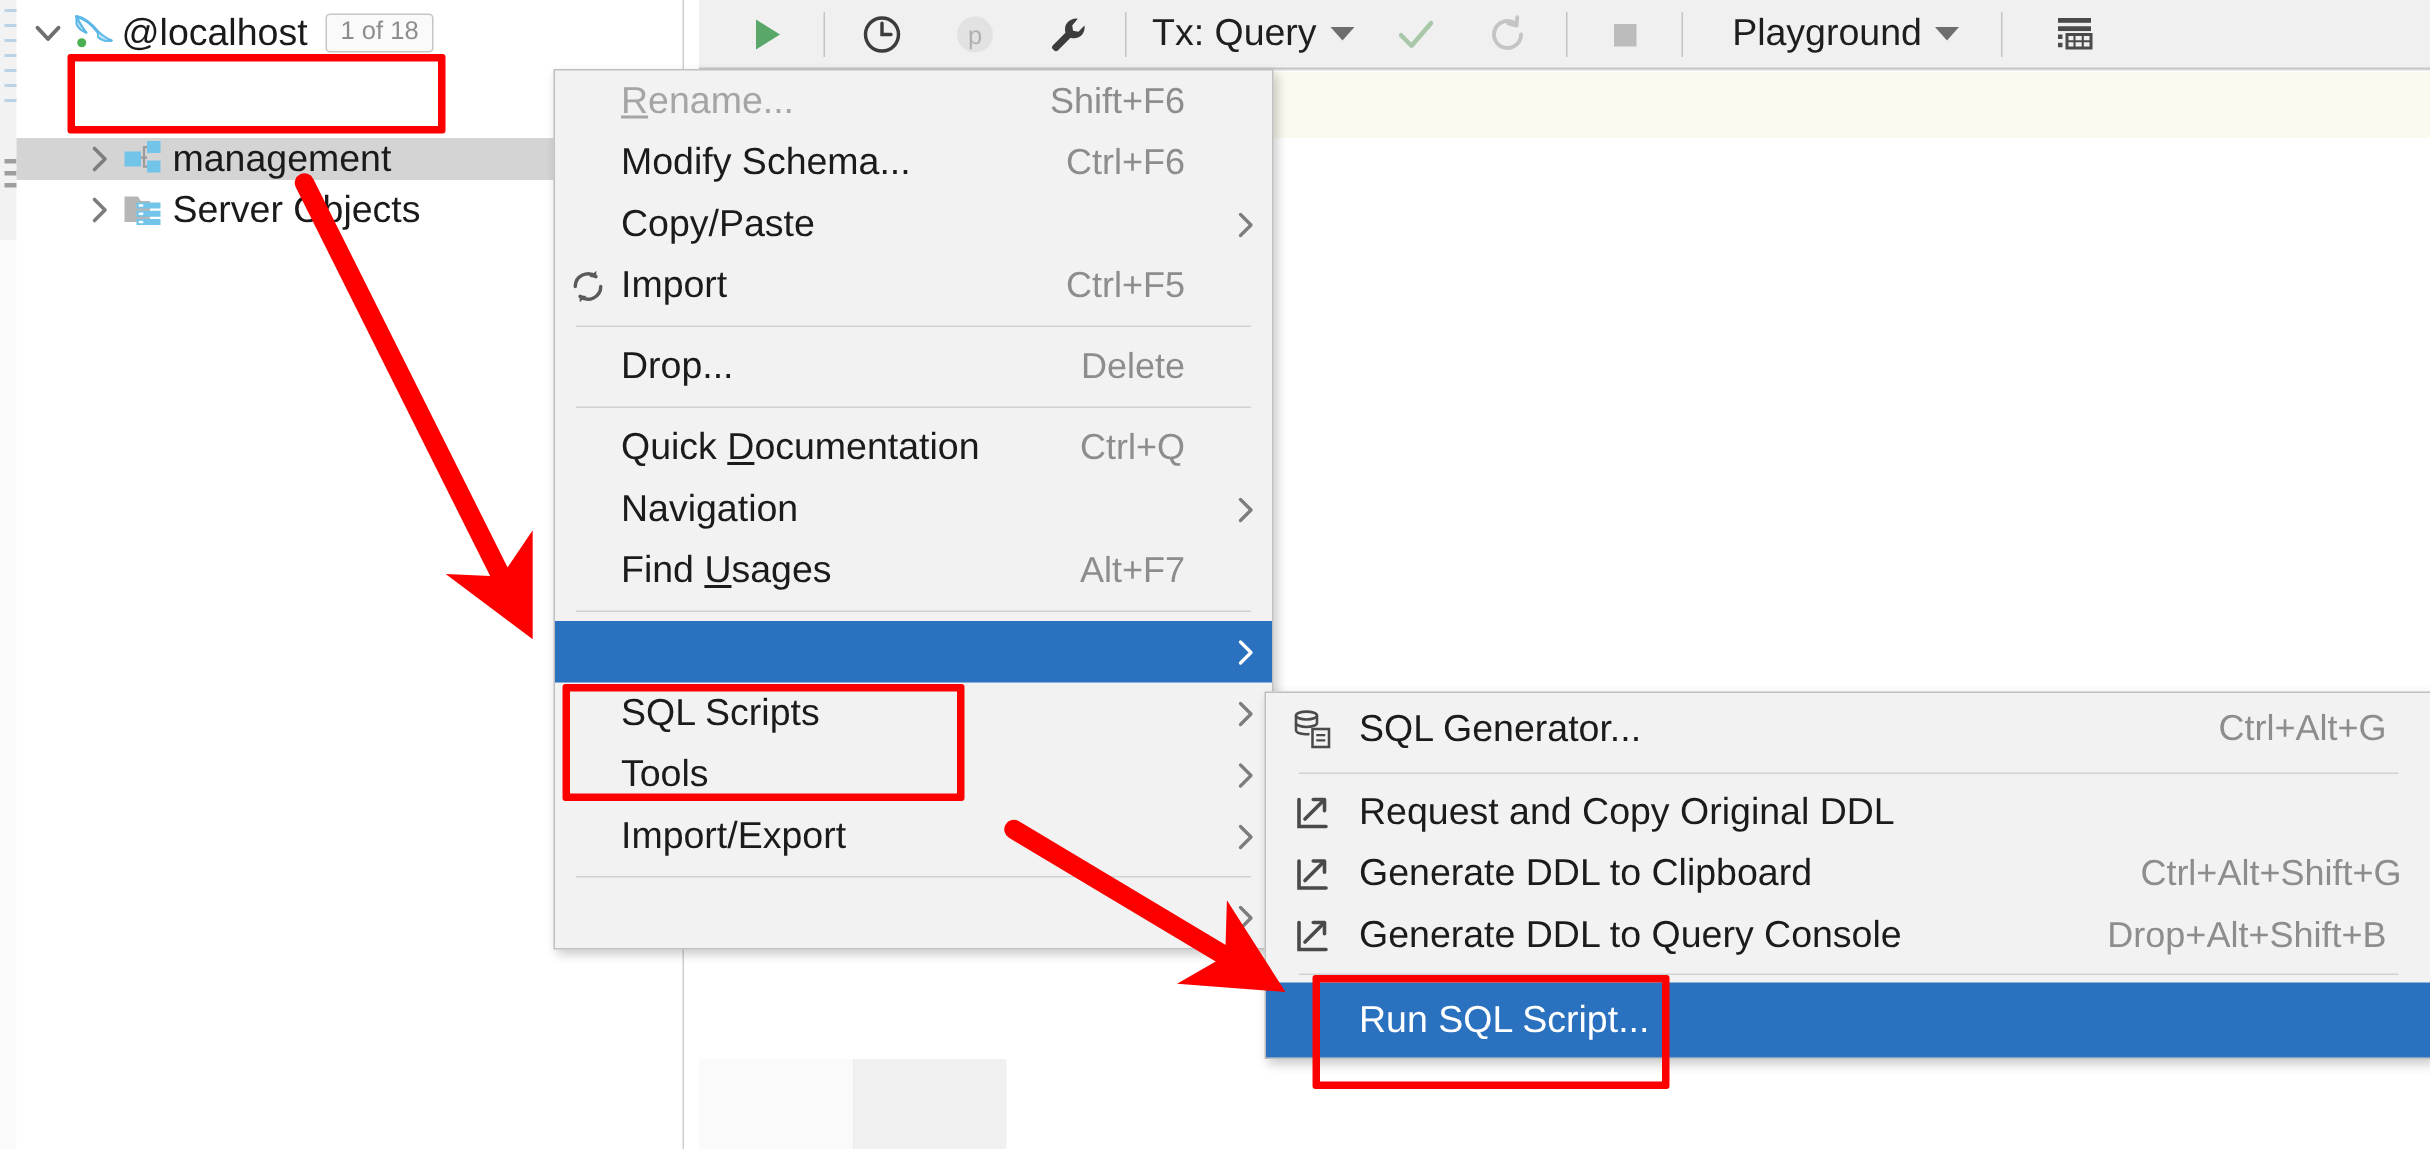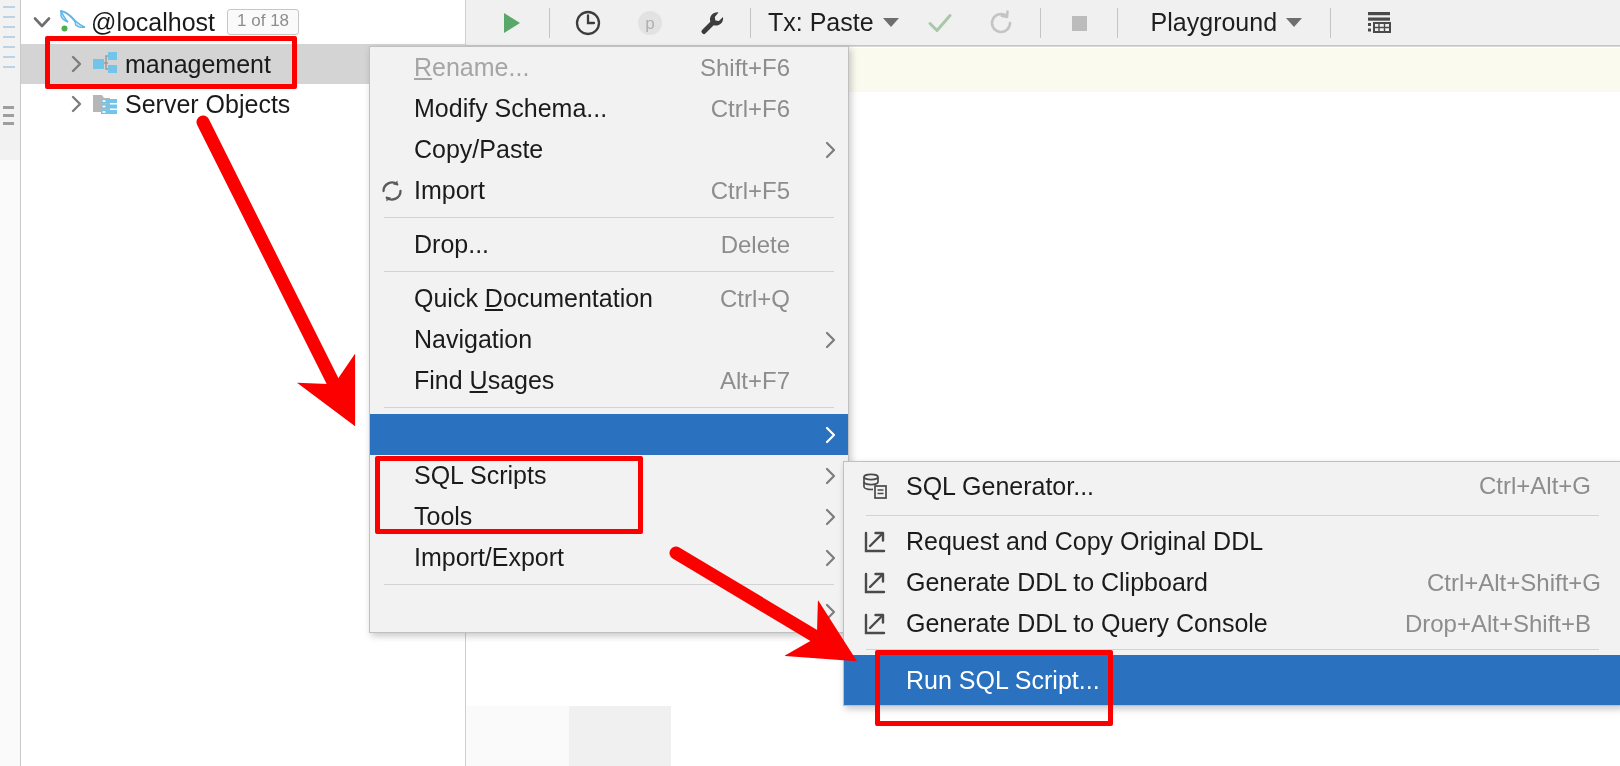--- a/index.html
+++ b/index.html
@@ -15,21 +15,21 @@
   
   .left-rail{
     position:absolute;left:0;top:0;width:20px;height:766px;
     background:#f2f2f2;border-right:1px solid #c9c9c9;
   }
   .rail-mark{position:absolute;left:3px;width:12px;height:2px;background:#bcd3e6;}
   .rail-dot{position:absolute;left:3px;width:11px;height:3px;background:#9e9e9e;}
 
   
   .tree-panel{
-    position:absolute;left:21px;top:0;width:444px;height:766px;
+    position:absolute;left:11px;top:0;width:444px;height:766px;
     background:#ffffff;border-right:1px solid #cfcfcf;
   }
   .tree-row{
     position:relative;height:40px;display:flex;align-items:center;
     font-size:25px;color:#1a1a1a;white-space:nowrap;
   }
   .tree-row.selected{background:#d4d4d4;}
   .chev{
     width:26px;display:flex;align-items:center;justify-content:center;
     color:#8a8a8a;font-size:20px;flex:0 0 auto;
@@ -142,21 +142,21 @@
           <path d="M5 4 C10 5 15 9 19 14 C22 17.5 25 19.5 28 20" fill="none" stroke="#5bb7e8" stroke-width="2.1" stroke-linecap="round"></path>
           <path d="M5 4 C7 8 9 12 12 15 C9 14 6 12 5 9 Z" fill="#bfe4f6" stroke="#5bb7e8" stroke-width="1.4"></path>
           <path d="M19 14 C22 16 25 18.5 28 20 C25 21 22 20 19.5 18 Z" fill="#bfe4f6" stroke="#5bb7e8" stroke-width="1.2"></path>
           <circle cx="8.5" cy="21.5" r="3" fill="#4caf50"></circle>
         </svg>
       </div>
       <span class="tlabel">@localhost</span>
       <span class="badge">1 of 18</span>
     </div>
 
-    <div class="tree-row lvl1 selected" style="height:40px;">
+    <div class="tree-row lvl1 selected" style="height:28px;margin-top:48px;">
       <div class="chev">
         <svg width="24" height="24" viewBox="0 0 24 24">
             <path d="M9 5 L16 12 L9 19" fill="none" stroke="#7d7d7d" stroke-width="2.4" stroke-linecap="round" stroke-linejoin="round"></path>
           </svg>
       </div>
       <div class="ico">
         <svg width="30" height="28" viewBox="0 0 30 28">
           <rect x="2" y="9" width="11" height="10" fill="#72c4e8"></rect>
           <rect x="17" y="2" width="9" height="8" fill="#72c4e8"></rect>
           <rect x="17" y="15" width="9" height="8" fill="#72c4e8"></rect>
@@ -206,21 +206,21 @@
         <text x="15" y="21" font-family="Liberation Sans, sans-serif" font-size="17" fill="#b0b0b0" text-anchor="middle">p</text>
       </svg>
     </div>
     <div class="tb-btn">
       <svg width="30" height="30" viewBox="0 0 30 30">
         <path d="M21.5 4.5 a7.2 7.2 0 0 0 -8.2 9.3 L5 22.1 a2 2 0 0 0 0 2.8 l0.6 0.6 a2 2 0 0 0 2.8 0 l8.3 -8.3 a7.2 7.2 0 0 0 9.3 -8.2 l-4.1 4.1 -3.5 -0.6 -0.6 -3.5 Z" fill="#3c3c3c"></path>
       </svg>
     </div>
     <div class="tb-sep"></div>
     <div class="tb-combo">
-      <span>Tx: Paste</span>
+      <span>Tx: Query</span>
       <span class="caret"></span>
     </div>
     <div class="tb-btn">
       <svg width="30" height="30" viewBox="0 0 30 30">
           <path d="M5 15.5 L12 22.5 L25 7.5" fill="none" stroke="#a9c8a9" stroke-width="3" stroke-linecap="round" stroke-linejoin="round"></path>
         </svg>
     </div>
     <div class="tb-btn">
       <svg width="30" height="30" viewBox="0 0 30 30">
         <path d="M23 15 a9 9 0 1 1 -3.5 -7.1" fill="none" stroke="#c4c4c4" stroke-width="2.6" stroke-linecap="round"></path>

